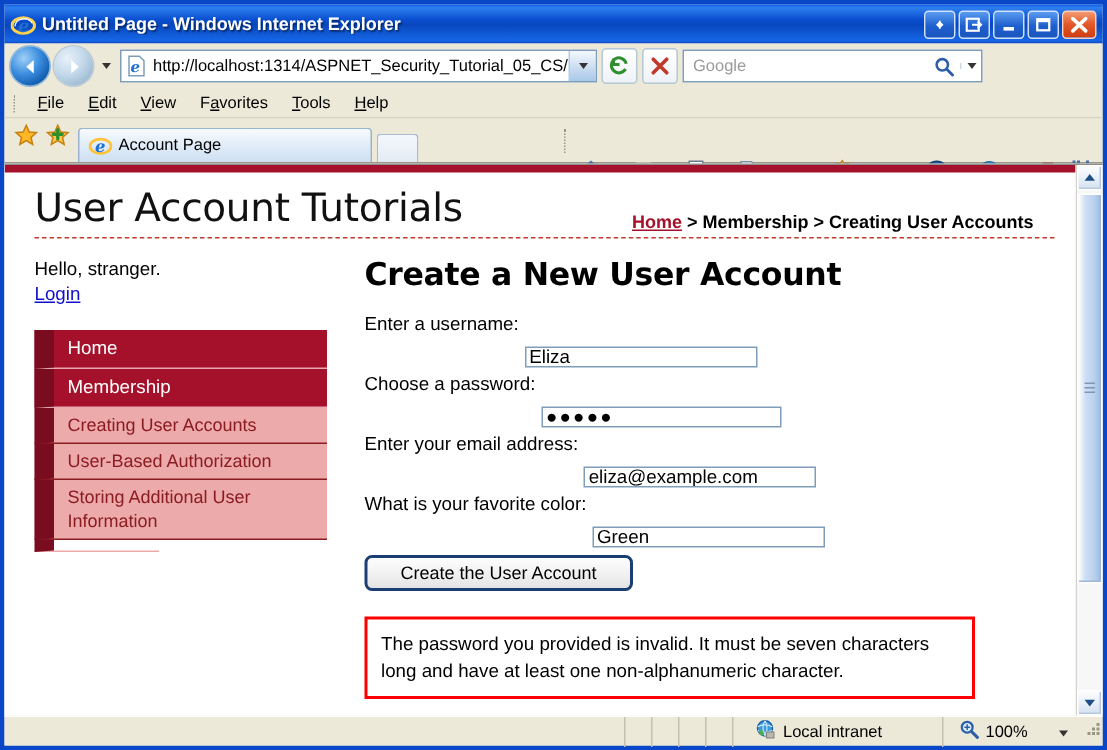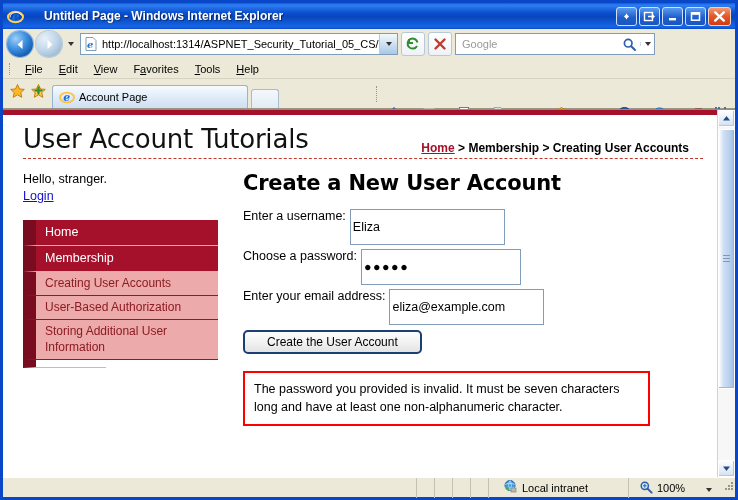--- a/index.html
+++ b/index.html
@@ -26,21 +26,21 @@
     display:flex;align-items:center;
     padding:0 2px 0 4px;
     box-sizing:border-box;
   }
   .title-ie-icon{
     width:17px;height:17px;flex:0 0 17px;margin-right:4px;position:relative;
   }
   .title-text{
     color:#fff;font-size:12px;font-weight:bold;
     text-shadow:1px 1px 1px rgba(0,0,0,.45);
-    white-space:nowrap;flex:1 1 auto;overflow:hidden;margin-left:16px;
+    white-space:nowrap;flex:1 1 auto;overflow:hidden;
   }
   .caption-btns{display:flex;align-items:center;gap:2px;padding-right:2px;}
   .cbtn{
     width:21px;height:19px;box-sizing:border-box;
     border:1px solid #cfe0f8;border-radius:3px;
     background:linear-gradient(to bottom,#5a9bf0,#1e5fce 55%,#1b55bd);
     display:flex;align-items:center;justify-content:center;
     color:#fff;font-size:10px;font-weight:bold;line-height:1;
     position:relative;
   }
@@ -205,22 +205,23 @@
     margin:12px 0 14px 0;letter-spacing:-0.2px;
   }
   .formrow{
     display:flex;align-items:flex-start;margin-bottom:4px;font-size:12.5px;color:#000;
   }
   .formrow label{white-space:nowrap;margin-right:4px;}
   .formrow input{
     font-family:"Liberation Sans","DejaVu Sans",sans-serif;
     font-size:12.5px;color:#000;
     border:1px solid #7f9db9;background:#fff;
-    height:36px;box-sizing:border-box;padding:0 2px;
+    height:14px;box-sizing:border-box;padding:0 2px;
     outline:none;
+    margin-top:22px;
   }
   .submit-wrap{margin-top:5px;}
   .submit-btn{
     font-family:"Liberation Sans","DejaVu Sans",sans-serif;
     font-size:12px;color:#000;
     background:linear-gradient(to bottom,#fdfdfd,#f1f1f1 55%,#e3e3e3);
     border:2px solid #1c3f73;border-radius:5px;
     padding:3px 22px;
   }
   .errorbox{
@@ -539,20 +540,24 @@
               <input type="text" style="width: 155px;" value="Eliza">
             </div>
             <div class="formrow">
               <label>Choose a password:</label>
               <input type="text" style="width: 160px; letter-spacing: 1.5px;" value="●●●●●">
             </div>
             <div class="formrow">
               <label>Enter your email address:</label>
               <input type="text" style="width: 155px;" value="eliza@example.com">
             </div>
+            <div class="formrow">
+              <label>What is your favorite color:</label>
+              <input type="text" style="width: 155px;" value="Green">
+            </div>
 
             <div class="submit-wrap">
               <button class="submit-btn">Create the User Account</button>
             </div>
 
             <div class="errorbox">The password you provided is invalid. It must be seven characters long and have at least one non-alphanumeric character.</div>
           </div>
         </div>
       </div>
     </div>

